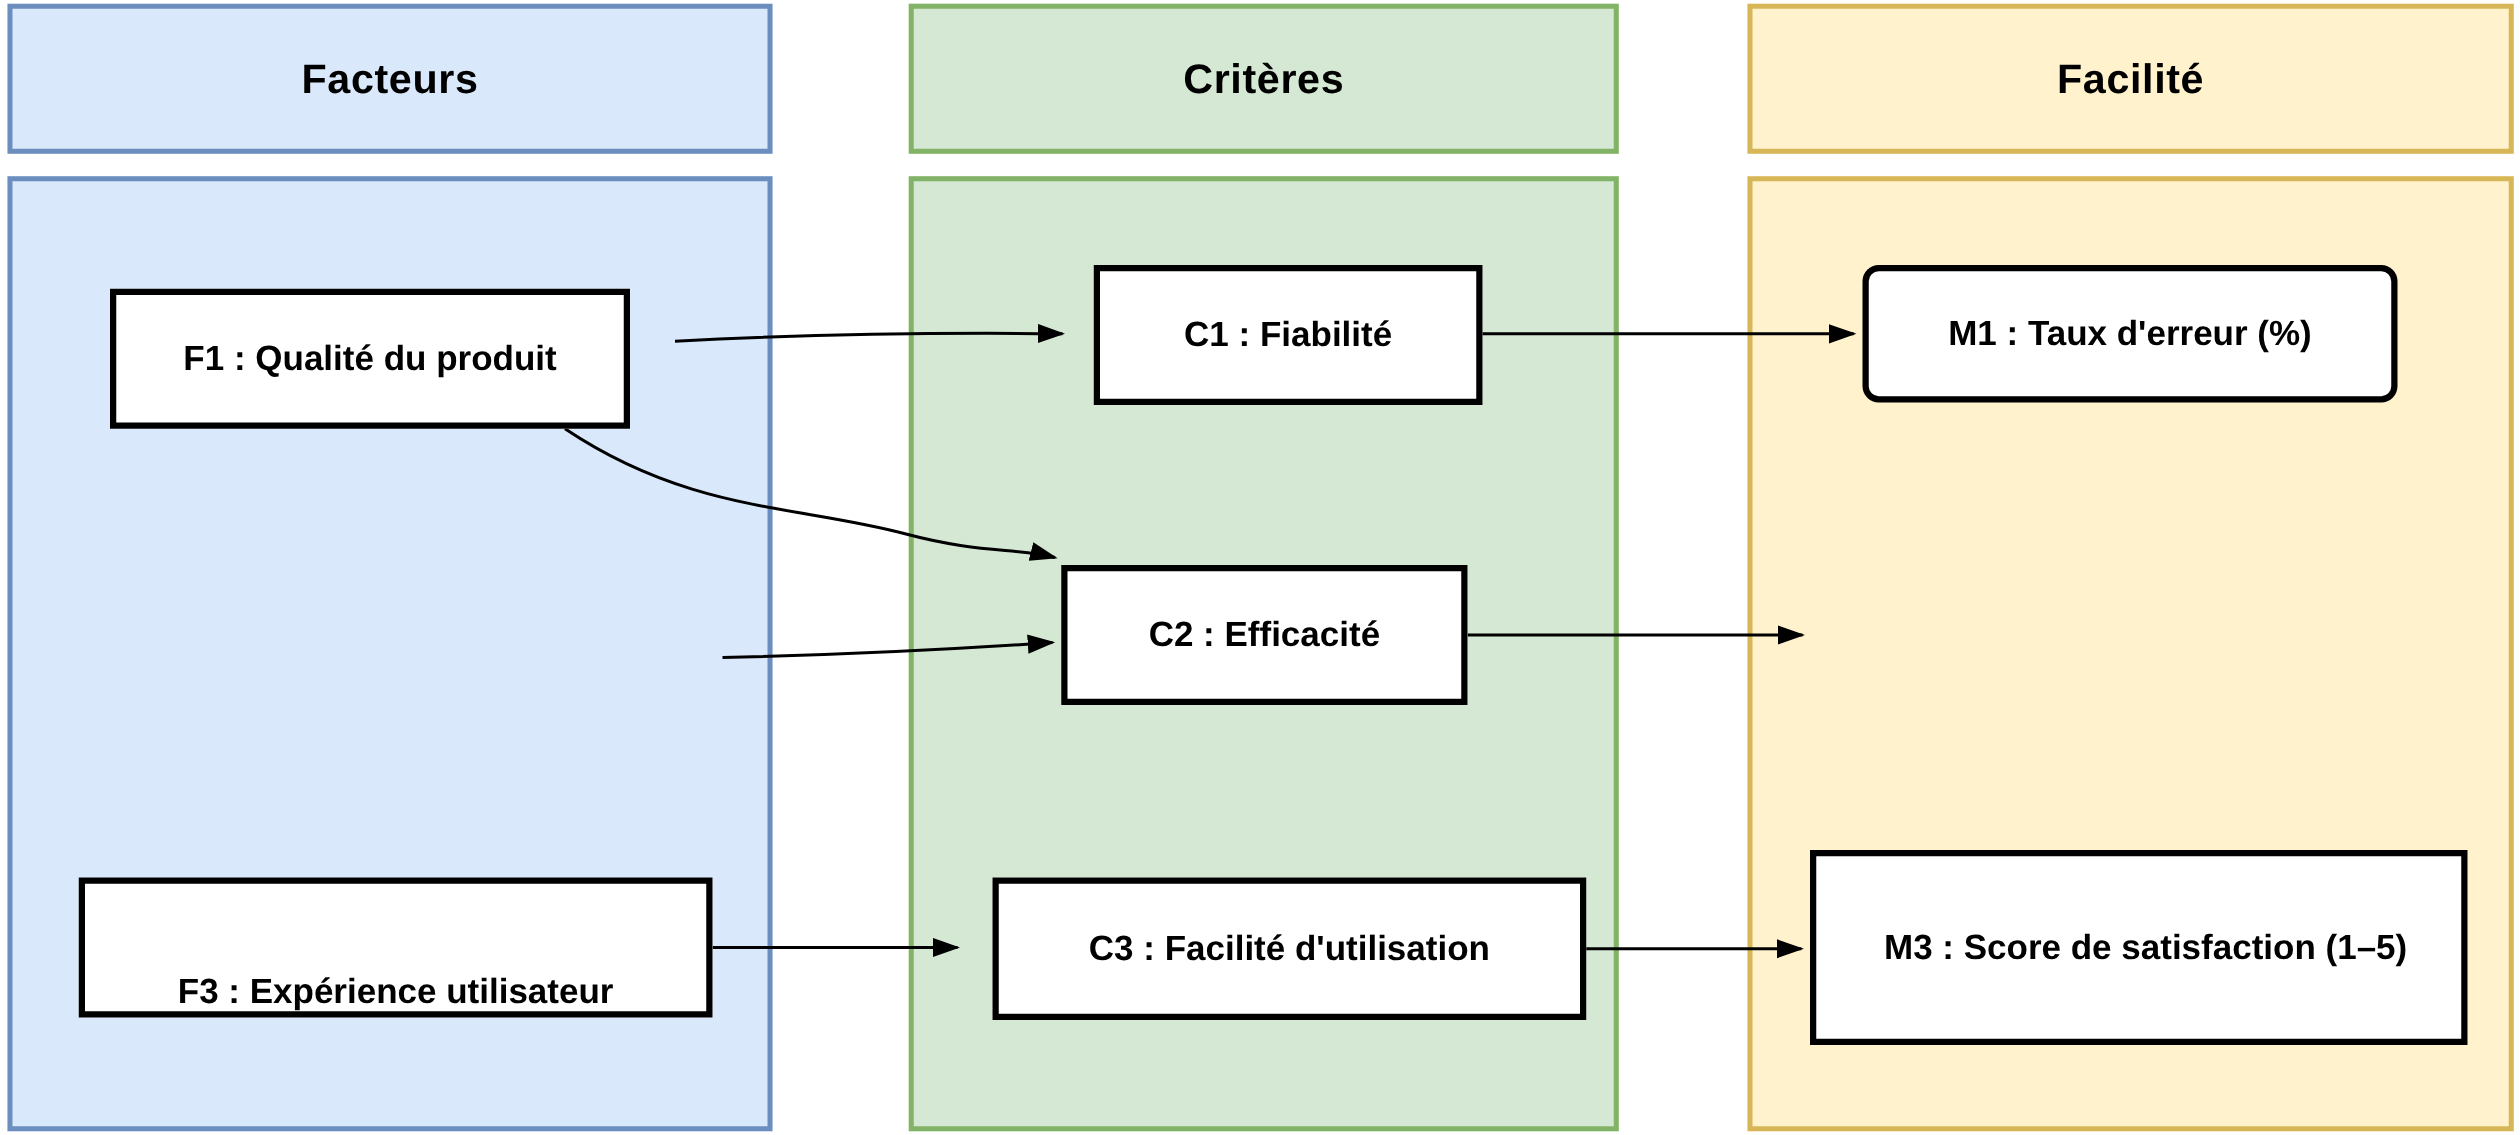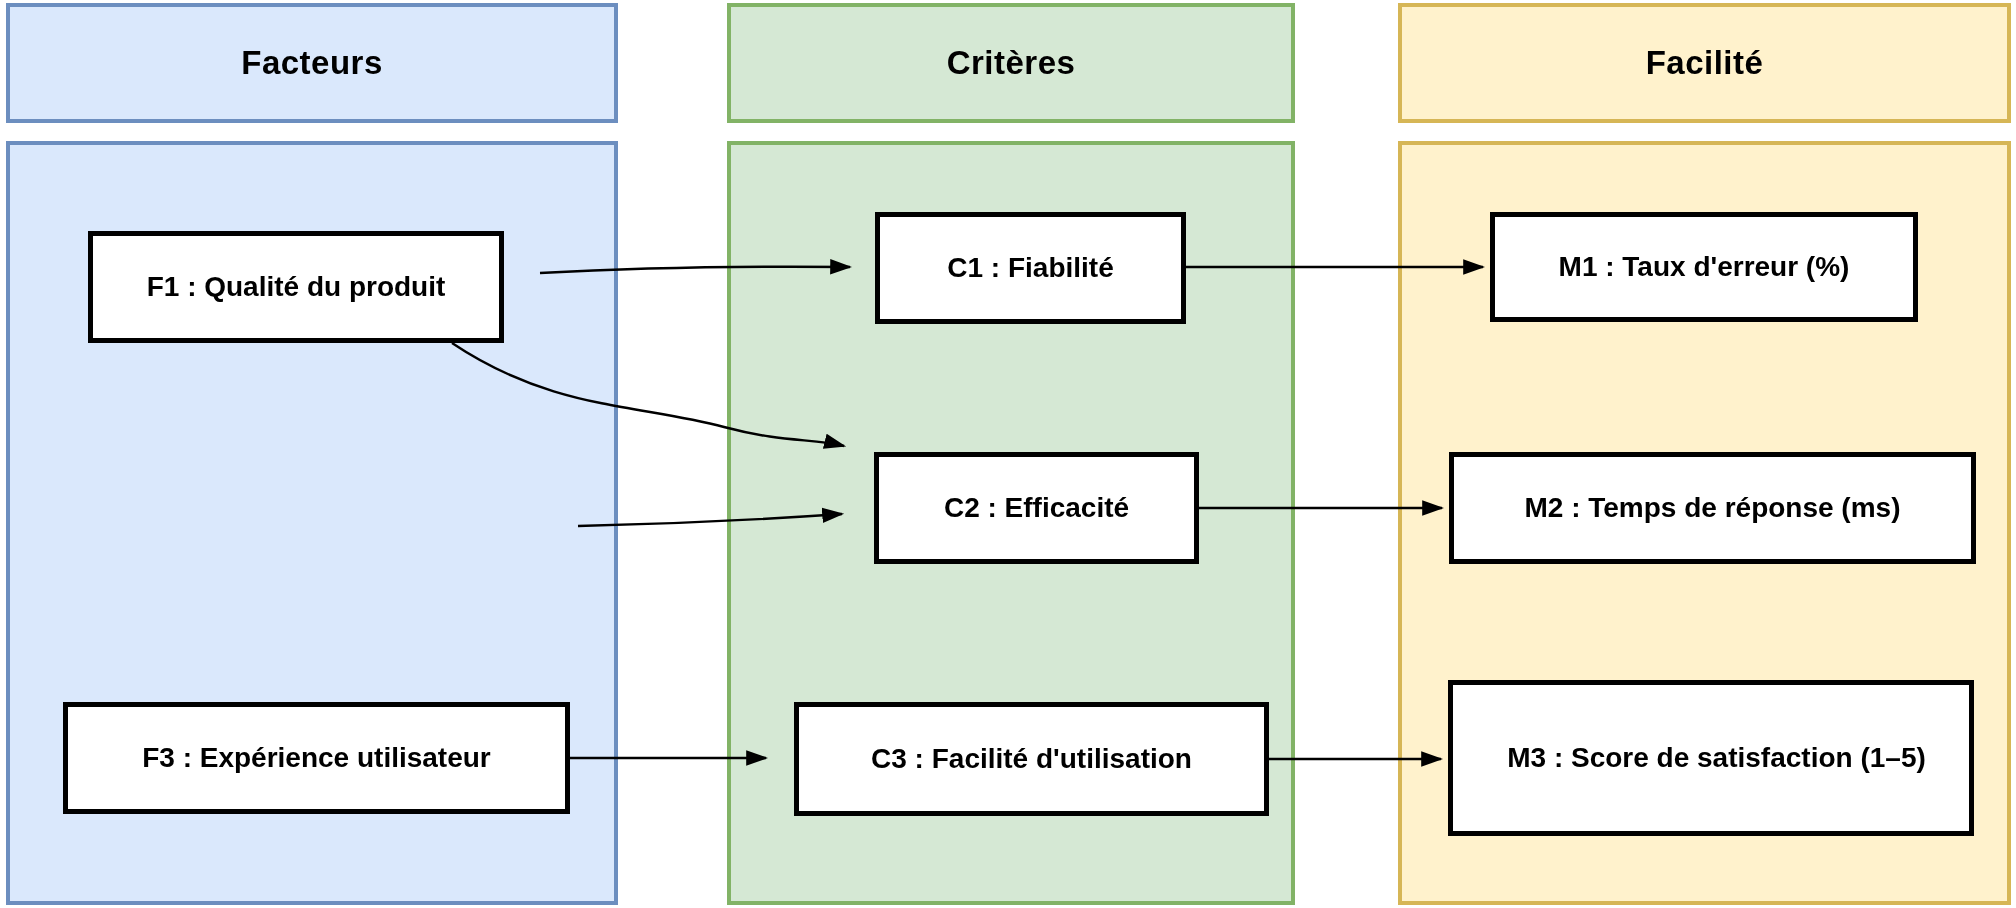--- a/index.html
+++ b/index.html
@@ -117,37 +117,34 @@
     <path class="edge" d="M 578,526 C 670,524 755,520 842,514" marker-end="url(#arrowhead)" style="stroke: rgb(0, 0, 0);"></path>
     <path class="edge" d="M 570,758 L 766,758" marker-end="url(#arrowhead)" style="stroke: rgb(0, 0, 0);"></path>
     <path class="edge" d="M 1168,267 L 1483,267" marker-end="url(#arrowhead)" style="stroke: rgb(0, 0, 0);"></path>
     <path class="edge" d="M 1174,508 L 1442,508" marker-end="url(#arrowhead)" style="stroke: rgb(0, 0, 0);"></path>
     <path class="edge" d="M 1248,759 L 1441,759" marker-end="url(#arrowhead)" style="stroke: rgb(0, 0, 0);"></path>
   </svg>
 
   <div class="node" id="node-F1" style="background: rgb(255, 255, 255); border-color: rgb(0, 0, 0);">
     <span class="node-label">F1 : Qualité du produit</span>
   </div>
-  <div class="node" id="node-F3" style="background: rgb(255, 255, 255); border-color: rgb(0, 0, 0);">
+  <div class="node" id="node-F3" style="background: rgb(255, 255, 255); border-color: rgb(0, 0, 0); align-items: flex-end;">
     <span class="node-label">F3 : Expérience utilisateur</span>
   </div>
 
   <div class="node" id="node-C1" style="background: rgb(255, 255, 255); border-color: rgb(0, 0, 0);">
     <span class="node-label">C1 : Fiabilité</span>
   </div>
-  <div class="node" id="node-C2" style="background: rgb(255, 255, 255); border-color: rgb(0, 0, 0); margin-left: 25px;">
+  <div class="node" id="node-C2" style="background: rgb(255, 255, 255); border-color: rgb(0, 0, 0);">
     <span class="node-label">C2 : Efficacité</span>
   </div>
   <div class="node" id="node-C3" style="background: rgb(255, 255, 255); border-color: rgb(0, 0, 0);">
     <span class="node-label">C3 : Facilité d'utilisation</span>
   </div>
 
-  <div class="node" id="node-M1" style="background: rgb(255, 255, 255); border-color: rgb(0, 0, 0);">
+  <div class="node" id="node-M1" style="background: rgb(255, 255, 255); border-color: rgb(0, 0, 0); border-radius: 13px;">
     <span class="node-label">M1 : Taux d'erreur (%)</span>
-  </div>
-  <div class="node" id="node-M2" style="background: rgb(255, 255, 255); border-color: rgb(0, 0, 0);">
-    <span class="node-label">M2 : Temps de réponse (ms)</span>
   </div>
   <div class="node" id="node-M3" style="background: rgb(255, 255, 255); border-color: rgb(0, 0, 0);">
     <span class="node-label">M3 : Score de satisfaction (1–5)</span>
   </div>
 
 </div>
 
 </body></html>

